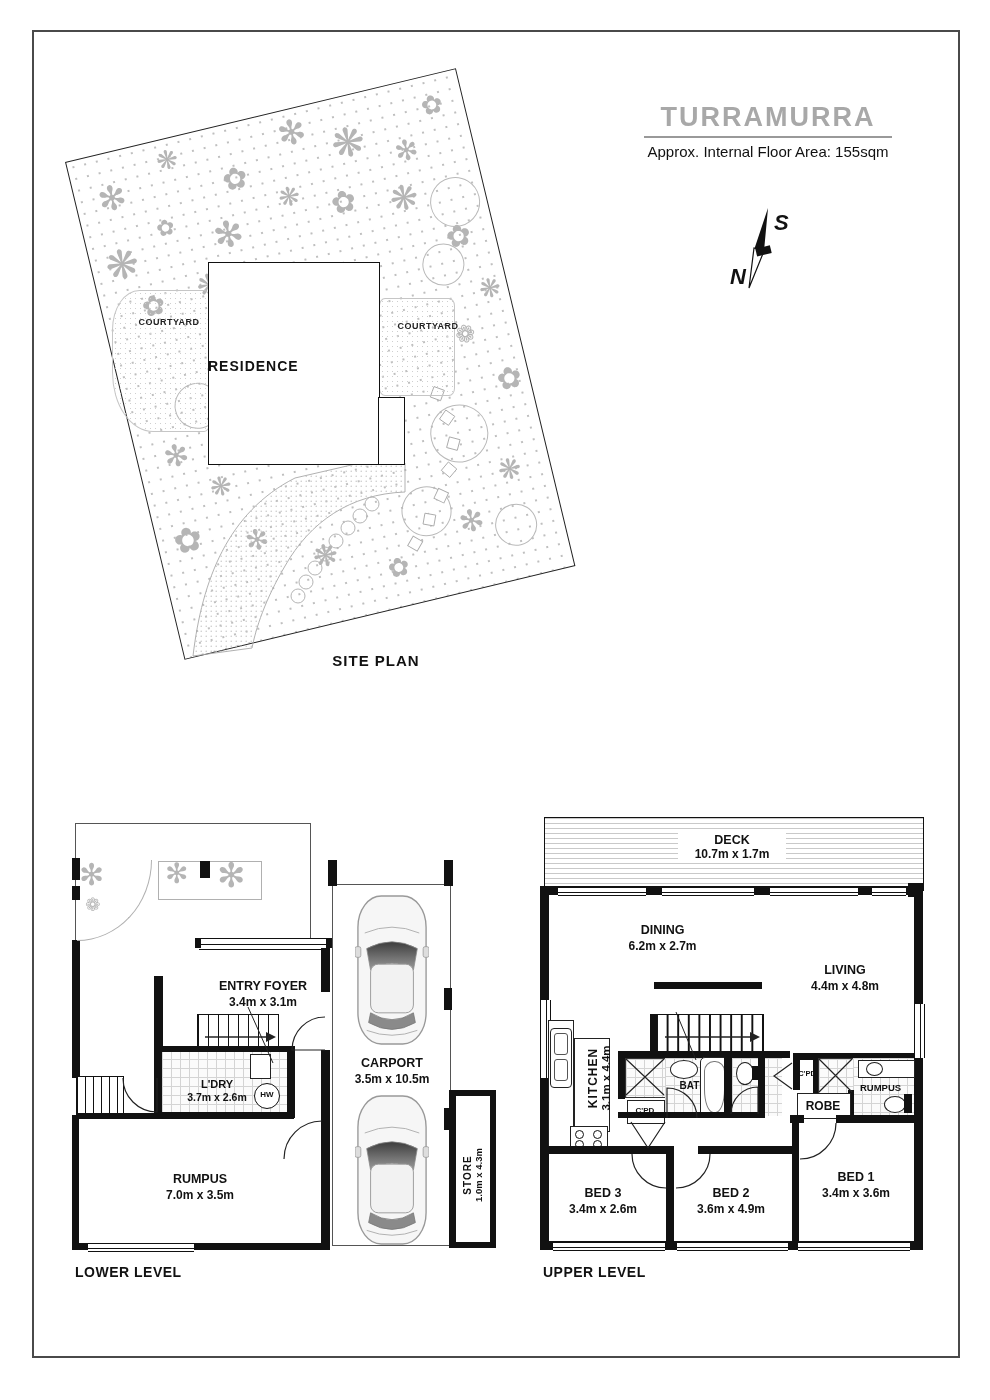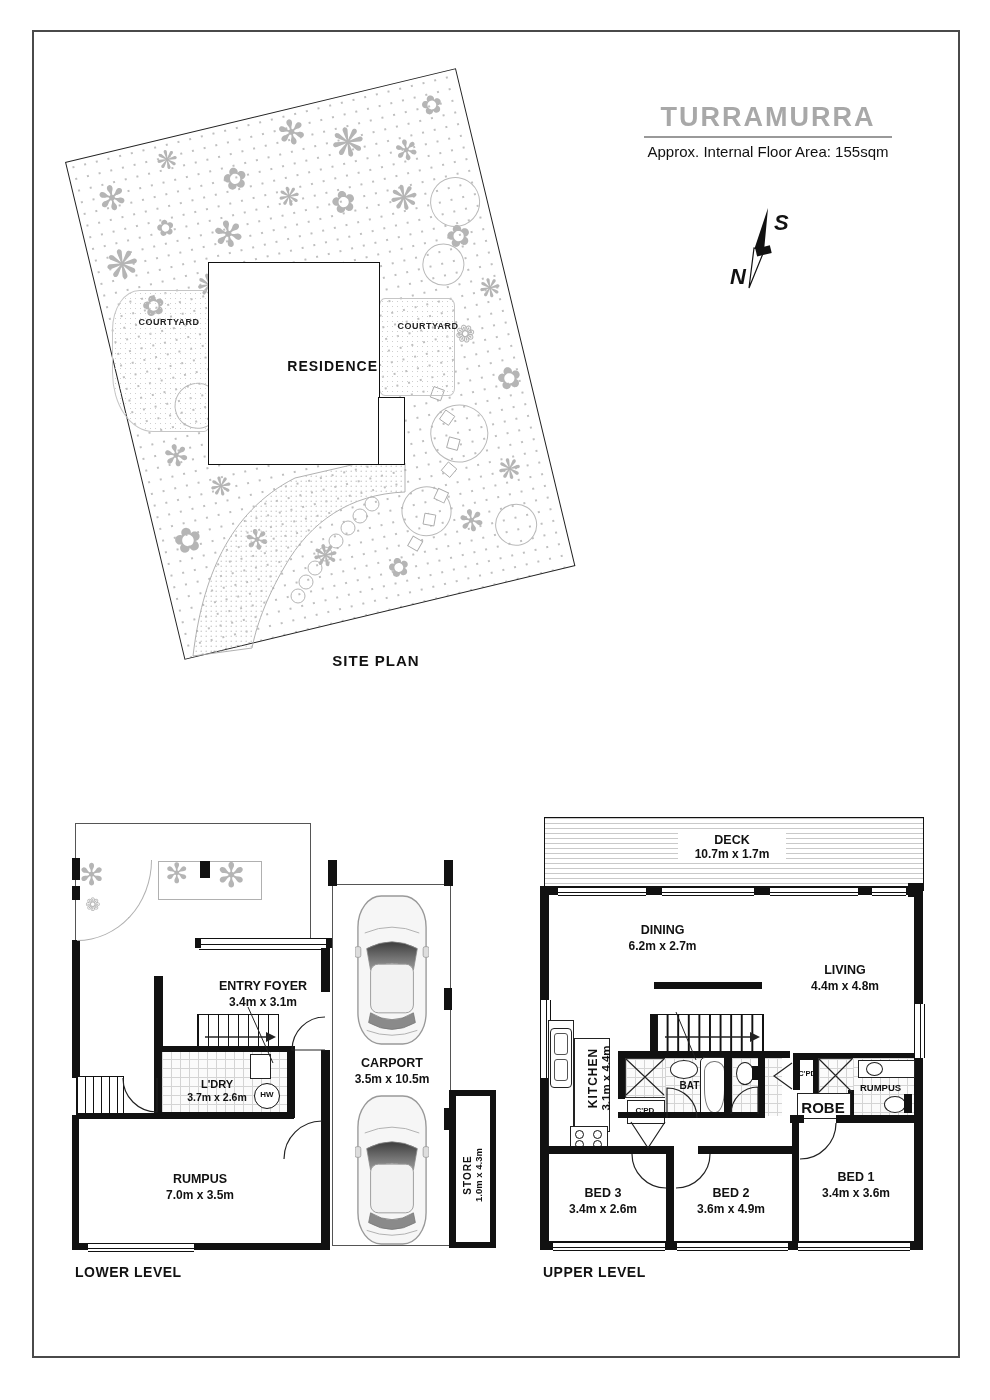--- a/index.html
+++ b/index.html
@@ -21,21 +21,21 @@
         border:1.4px solid #222;transform:rotate(-13.5deg);transform-origin:0 0;
         background-image:radial-gradient(circle,#bdbdbd .7px,transparent .9px);
         background-size:12px 12px;}
   .plant{position:absolute;color:#b5b5b5;font-family:"DejaVu Sans",sans-serif;line-height:1;}
   .tree{position:absolute;border:1px solid #b9b9b9;border-radius:50%;}
   .cty{position:absolute;background-image:radial-gradient(circle,#cfcfcf .6px,transparent .8px);
        background-size:5px 5px;border:1px solid #c6c6c6;}
   .cty-label{position:absolute;width:100px;text-align:center;font-size:9px;font-weight:bold;
        letter-spacing:.5px;color:#222;}
   .res{position:absolute;background:#fff;border:1.6px solid #111;}
-  .res-label{position:absolute;left:208px;top:358px;width:170px;text-align:right;
+  .res-label{position:absolute;left:208px;top:358px;width:170px;text-align:left;
        font-size:14px;font-weight:bold;letter-spacing:1px;}
   .siteplan-label{position:absolute;left:276px;top:652px;width:200px;text-align:center;
        font-size:15px;font-weight:bold;letter-spacing:1px;}
   
   .w{position:absolute;background:#111;}
   .tl{position:absolute;background:#555;}
   .winh{position:absolute;background:#fff;border-top:1.2px solid #111;border-bottom:1.2px solid #111;}
   .winh::after{content:"";position:absolute;left:0;right:0;top:50%;height:1px;background:#111;}
   .winv{position:absolute;background:#fff;border-left:1.2px solid #111;border-right:1.2px solid #111;}
   .winv::after{content:"";position:absolute;top:0;bottom:0;left:50%;width:1px;background:#111;}
@@ -319,21 +319,21 @@
   <div class="w" style="left:813px;top:1053px;width:5px;height:40px"></div>
   <div class="tile" style="left:818px;top:1058px;width:35px;height:35px;border:1px solid #333"></div>
   <div class="tile" style="left:853px;top:1058px;width:61px;height:58px"></div>
   <div class="fix" style="left:858px;top:1060px;width:55px;height:16px;border-width:1px"></div>
   <div class="fix" style="left:866px;top:1062px;width:15px;height:12px;border-radius:50%"></div>
   <div class="sm" style="left:843px;top:1082px;width:75px;font-size:9.5px">RUMPUS</div>
   <div class="fix" style="left:884px;top:1096px;width:20px;height:15px;border-radius:50%;border-width:1.5px"></div>
   <div class="w" style="left:904px;top:1094px;width:8px;height:19px"></div>
   <div class="w" style="left:848px;top:1090px;width:6px;height:28px"></div>
   <div class="fix" style="left:797px;top:1093px;width:52px;height:24px;border-width:1.2px"></div>
-  <div class="sm" style="left:797px;top:1099px;width:52px;font-size:15px">ROBE</div>
+  <div class="sm" style="left:797px;top:1099px;width:52px;font-size:12px">ROBE</div>
   <div class="w" style="left:790px;top:1115px;width:14px;height:8px"></div>
   <div class="w" style="left:836px;top:1115px;width:87px;height:8px"></div>
   <div class="w" style="left:792px;top:1115px;width:7px;height:33px"></div>
 
   <div class="w" style="left:540px;top:1146px;width:130px;height:8px"></div>
   <div class="w" style="left:662px;top:1146px;width:12px;height:8px"></div>
   <div class="w" style="left:698px;top:1146px;width:100px;height:8px"></div>
   <div class="w" style="left:666px;top:1154px;width:8px;height:88px"></div>
   <div class="w" style="left:792px;top:1146px;width:7px;height:96px"></div>
 

